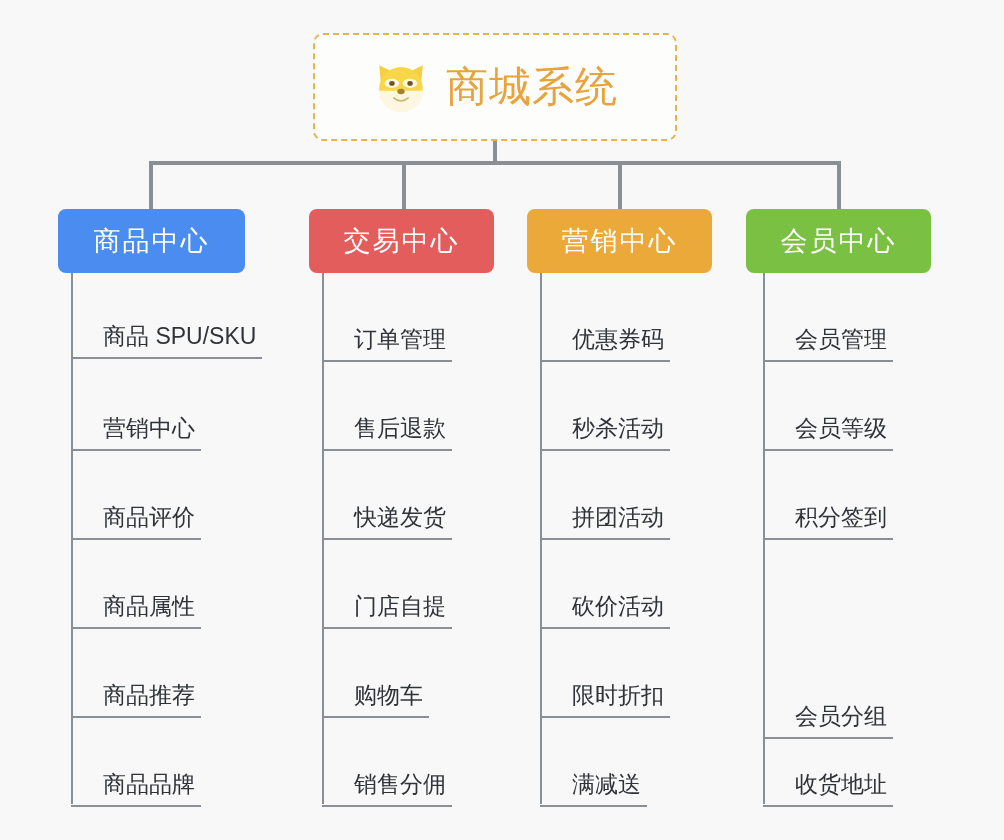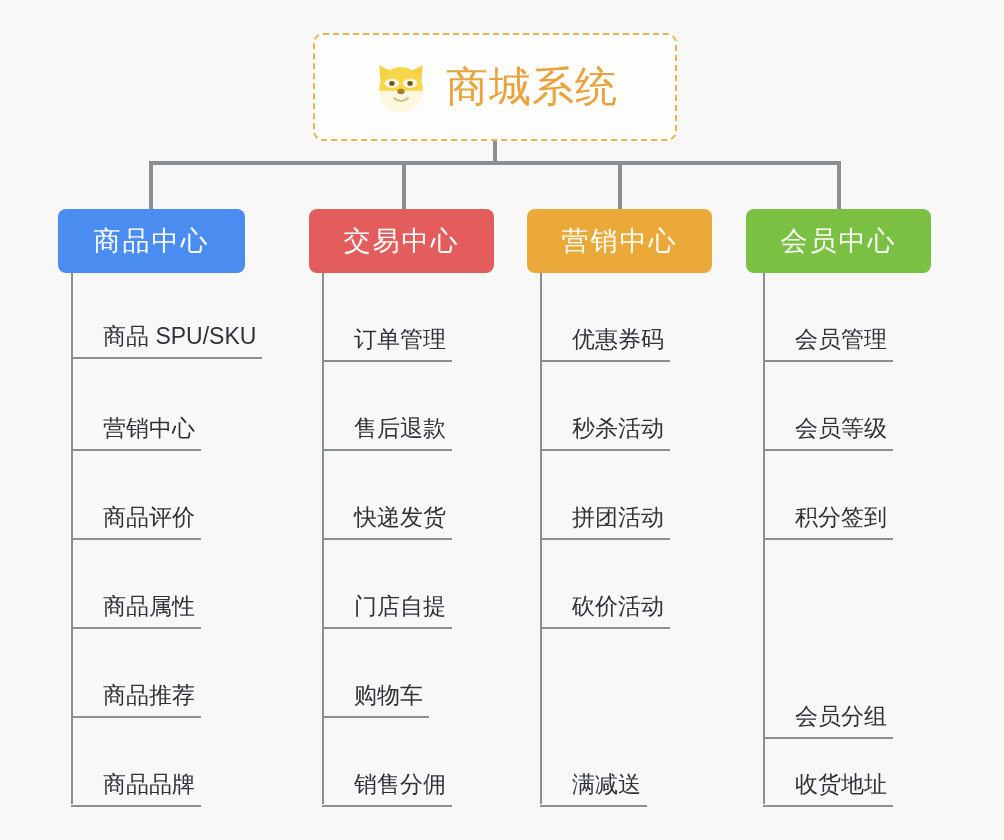--- a/index.html
+++ b/index.html
@@ -203,20 +203,23 @@
   </div>
   <div class="leaf" style="left:540px; top:362px;">
     <span class="leaf-label">秒杀活动</span>
   </div>
   <div class="leaf" style="left:540px; top:451px;">
     <span class="leaf-label">拼团活动</span>
   </div>
   <div class="leaf" style="left:540px; top:540px;">
     <span class="leaf-label">砍价活动</span>
   </div>
+  <div class="leaf" style="left:540px; top:629px;">
+    <span class="leaf-label">限时折扣</span>
+  </div>
   <div class="leaf" style="left:540px; top:718px;">
     <span class="leaf-label">满减送</span>
   </div>
 
   <div class="cat-box" style="left: 746px; top: 209px; width: 185px; background: rgb(122, 193, 67);">
     <span>会员中心</span>
   </div>
   <div class="trunk" style="left:763px; top:273px; height:531px;"></div>
 
   <div class="leaf" style="left:763px; top:273px;">

